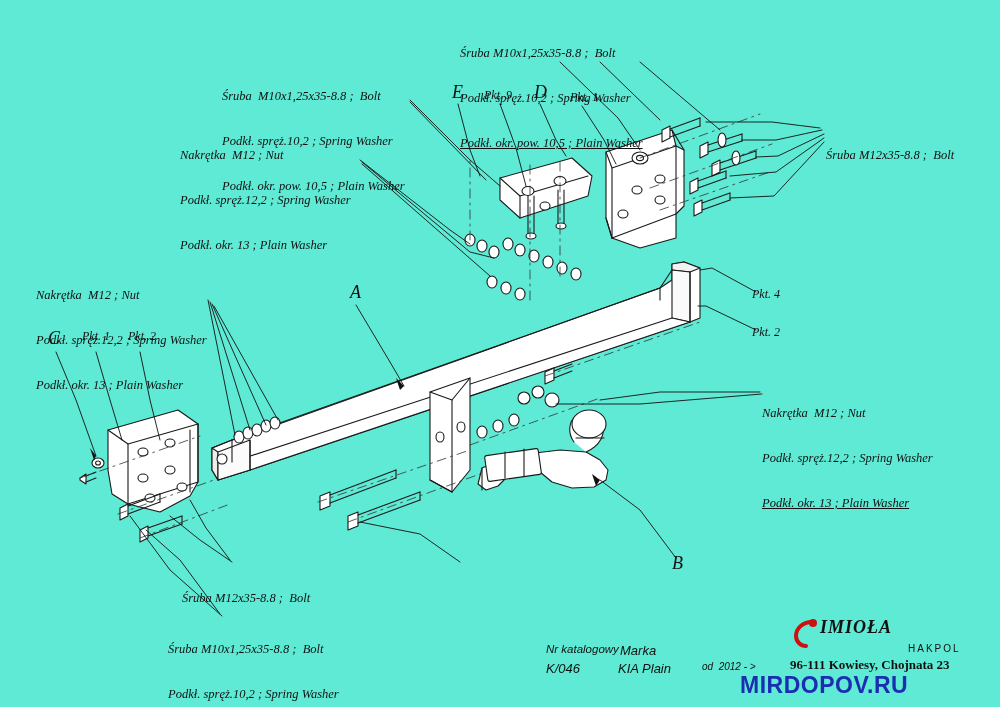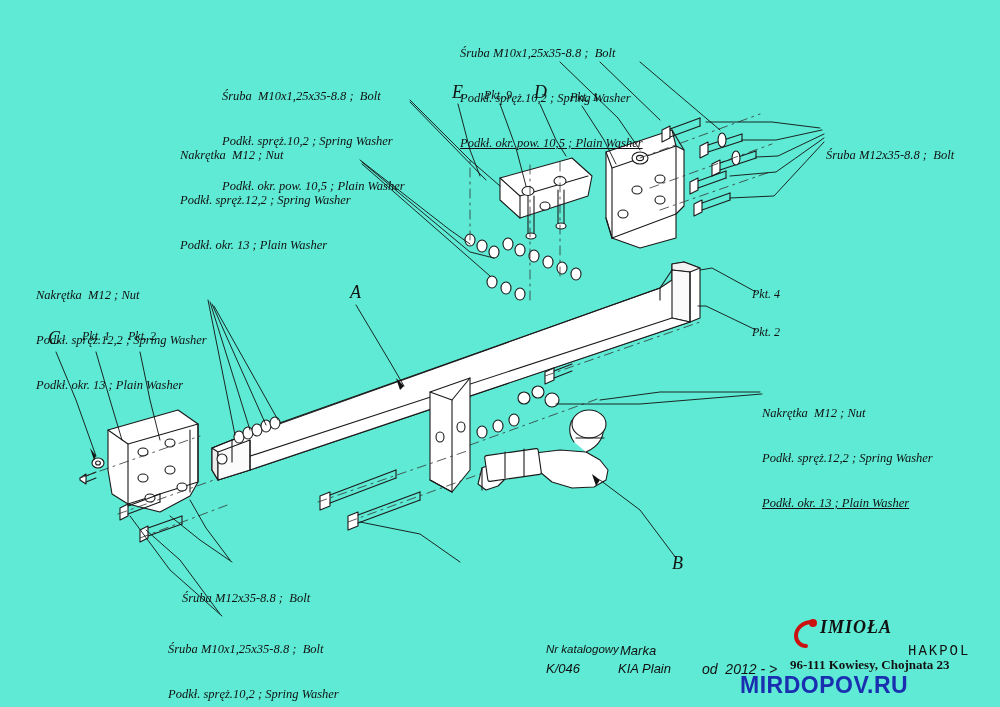--- a/index.html
+++ b/index.html
@@ -69,22 +69,22 @@
     font-weight: bold;
     font-style: italic;
     font-size: 18px;
     letter-spacing: 1px;
     color: #111111;
   }
   #logo-sub {
     position: absolute;
     left: 118px;
     top: 26px;
-    font-family: Liberation Mono, monospace;
-    font-size: 14px;
+    font-family: Liberation Sans, sans-serif;
+    font-size: 10px;
     letter-spacing: 2px;
     color: #111111;
     text-align: right;
   }
   #logo-addr {
     position: absolute;
     left: 0px;
     top: 40px;
     font-family: "Liberation Serif", serif;
     font-weight: bold;
@@ -423,21 +423,21 @@
   <div class="pkt" style="left:570px; top:90px;">Pkt. 1</div>
   <div class="pkt" style="left:752px; top:287px;">Pkt. 4</div>
   <div class="pkt" style="left:752px; top:325px;">Pkt. 2</div>
   <div class="pkt" style="left:82px; top:329px;">Pkt. 1</div>
   <div class="pkt" style="left:128px; top:329px;">Pkt. 2</div>
 
   <div class="catalog" style="left:546px; top:643px; font-size:11.5px;">Nr katalogowy</div>
   <div class="catalog" style="left:620px; top:643px; font-size:13px;">Marka</div>
   <div class="catalog" style="left:546px; top:661px; font-size:13px;">K/046</div>
   <div class="catalog" style="left:618px; top:661px; font-size:13px;">KIA Plain</div>
-  <div class="catalog" style="left:702px; top:661px; font-size:14px;">od  2012 - &gt;</div>
+  <div class="catalog" style="left:702px; top:661px; font-size:10px;">od  2012 - &gt;</div>
 
   <div id="logo-box">
     <svg width="30" height="30" viewBox="0 0 30 30" style="position:absolute;left:0;top:2px;">
       <path d="M22,3 C12,3 6,10 6,17 C6,23 11,27 16,27" stroke="#cc1111" stroke-width="4" fill="none" stroke-linecap="round"></path>
       <circle cx="23" cy="4" r="4" fill="#cc1111"></circle>
     </svg>
     <div id="logo-name">IMIOŁA</div>
     <div id="logo-sub">HAKPOL</div>
     <div id="logo-addr">96-111 Kowiesy, Chojnata 23</div>
   </div>

